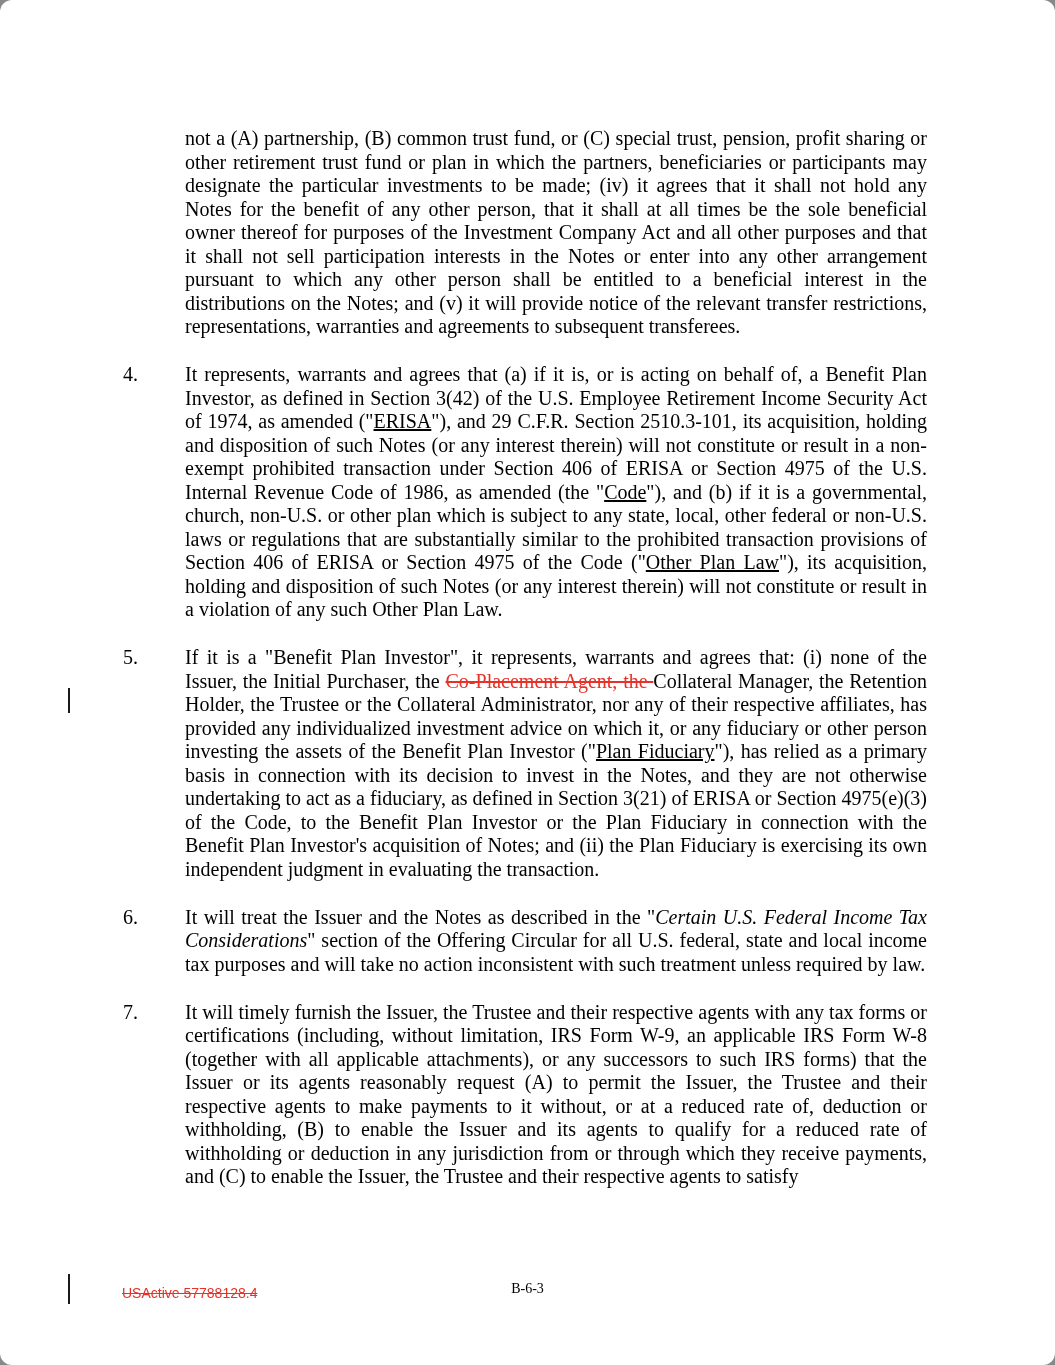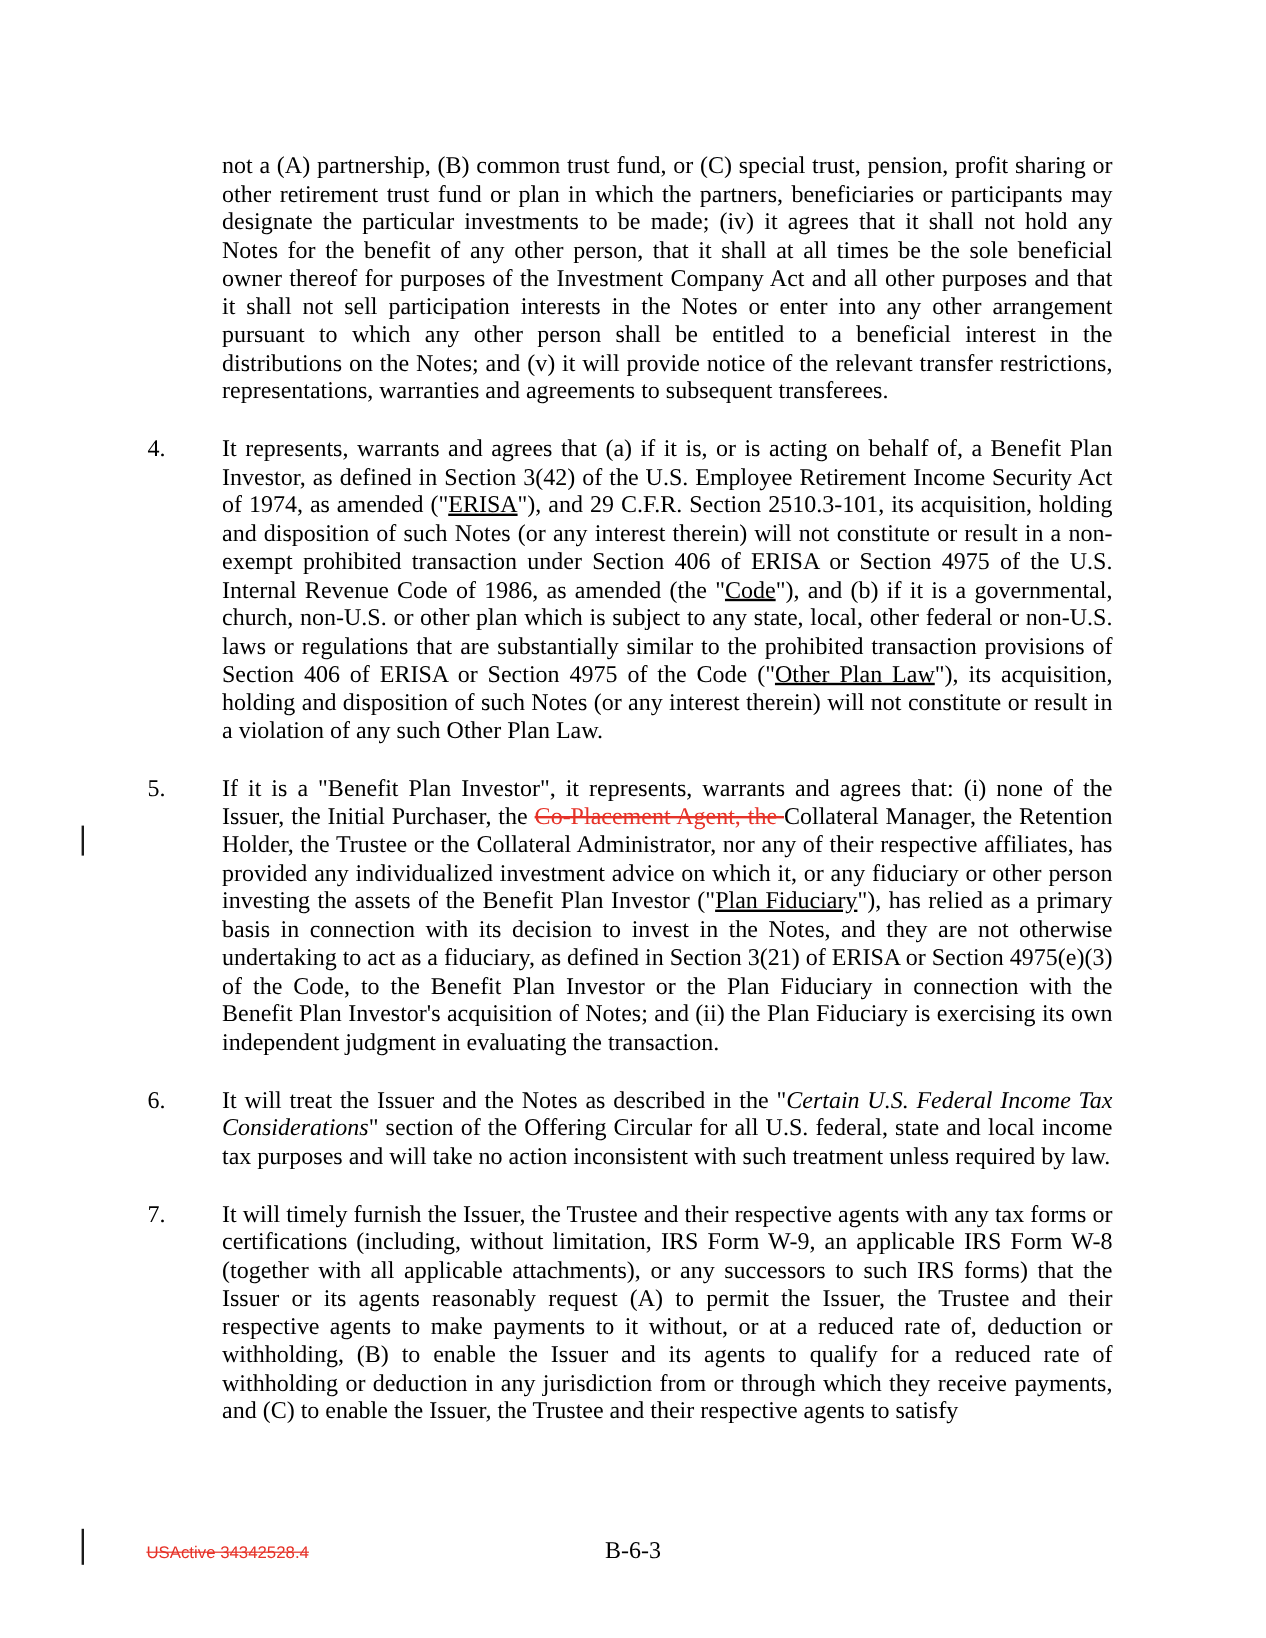--- a/index.html
+++ b/index.html
@@ -5,20 +5,21 @@
   :root { --redline: #e63228; --ink: #000000; --paper: #ffffff; }
   html, body { margin: 0; padding: 0; background: #888; }
   .page {
     position: relative;
     width: 1055px;
     height: 1365px;
     margin: 0 auto;
     background: var(--paper);
     overflow: hidden;
     color: var(--ink);
+    border-radius: 12px;
   }
   .content {
     position: absolute;
     left: 185px;
     top: 127px;
     width: 742px;
   }
   .para {
     position: relative;
     margin: 24.5px 0 0 0;
@@ -60,37 +61,37 @@
     text-decoration: line-through;
     text-decoration-color: var(--redline);
   }
   .footer-page {
     position: absolute;
     left: 0;
     top: 1281px;
     width: 1055px;
     text-align: center;
     font-family: "Liberation Serif", "DejaVu Serif", serif;
-    font-size: 20px;
+    font-size: 14px;
     color: var(--ink);
   }
 </style>
 </head>
 <body>
 
 <div class="page">
 
   <div class="content">
       <div class="para"><span class="seg-normal">not a (A) partnership, (B) common trust fund, or (C) special trust, pension, profit sharing or other retirement trust fund or plan in which the partners, beneficiaries or participants may designate the particular investments to be made; (iv) it agrees that it shall not hold any Notes for the benefit of any other person, that it shall at all times be the sole beneficial owner thereof for purposes of the Investment Company Act and all other purposes and that it shall not sell participation interests in the Notes or enter into any other arrangement pursuant to which any other person shall be entitled to a beneficial interest in the distributions on the Notes; and (v) it will provide notice of the relevant transfer restrictions, representations, warranties and agreements to subsequent transferees.</span></div>
       <div class="para"><span class="num">4.</span><span class="seg-normal">It represents, warrants and agrees that (a) if it is, or is acting on behalf of, a Benefit Plan Investor, as defined in Section 3(42) of the U.S. Employee Retirement Income Security Act of 1974, as amended ("</span><span class="seg-underline">ERISA</span><span class="seg-normal">"), and 29 C.F.R. Section 2510.3-101, its acquisition, holding and disposition of such Notes (or any interest therein) will not constitute or result in a non-exempt prohibited transaction under Section 406 of ERISA or Section 4975 of the U.S. Internal Revenue Code of 1986, as amended (the "</span><span class="seg-underline">Code</span><span class="seg-normal">"), and (b) if it is a governmental, church, non-U.S. or other plan which is subject to any state, local, other federal or non-U.S. laws or regulations that are substantially similar to the prohibited transaction provisions of Section 406 of ERISA or Section 4975 of the Code ("</span><span class="seg-underline">Other Plan Law</span><span class="seg-normal">"), its acquisition, holding and disposition of such Notes (or any interest therein) will not constitute or result in a violation of any such Other Plan Law.</span></div>
       <div class="para"><span class="num">5.</span><span class="seg-normal">If it is a "Benefit Plan Investor", it represents, warrants and agrees that: (i) none of the Issuer, the Initial Purchaser, the </span><span class="seg-strike">Co-Placement Agent, the </span><span class="seg-normal">Collateral Manager, the Retention Holder, the Trustee or the Collateral Administrator, nor any of their respective affiliates, has provided any individualized investment advice on which it, or any fiduciary or other person investing the assets of the Benefit Plan Investor ("</span><span class="seg-underline">Plan Fiduciary</span><span class="seg-normal">"), has relied as a primary basis in connection with its decision to invest in the Notes, and they are not otherwise undertaking to act as a fiduciary, as defined in Section 3(21) of ERISA or Section 4975(e)(3) of the Code, to the Benefit Plan Investor or the Plan Fiduciary in connection with the Benefit Plan Investor's acquisition of Notes; and (ii) the Plan Fiduciary is exercising its own independent judgment in evaluating the transaction.</span></div>
       <div class="para"><span class="num">6.</span><span class="seg-normal">It will treat the Issuer and the Notes as described in the "</span><span class="seg-italic">Certain U.S. Federal Income Tax Considerations</span><span class="seg-normal">" section of the Offering Circular for all U.S. federal, state and local income tax purposes and will take no action inconsistent with such treatment unless required by law.</span></div>
       <div class="para"><span class="num">7.</span><span class="seg-normal">It will timely furnish the Issuer, the Trustee and their respective agents with any tax forms or certifications (including, without limitation, IRS Form W-9, an applicable IRS Form W-8 (together with all applicable attachments), or any successors to such IRS forms) that the Issuer or its agents reasonably request (A) to permit the Issuer, the Trustee and their respective agents to make payments to it without, or at a reduced rate of, deduction or withholding, (B) to enable the Issuer and its agents to qualify for a reduced rate of withholding or deduction in any jurisdiction from or through which they receive payments, and (C) to enable the Issuer, the Trustee and their respective agents to satisfy</span></div>
     </div>
 
   <div class="change-bar bar-para5"></div>
   <div class="change-bar bar-footer"></div>
 
-  <div class="footer-docid">USActive 34342528.4</div>
+  <div class="footer-docid">USActive 57788128.4</div>
 
   <div class="footer-page">B-6-3</div>
 
 </div>
 
 </body></html>

